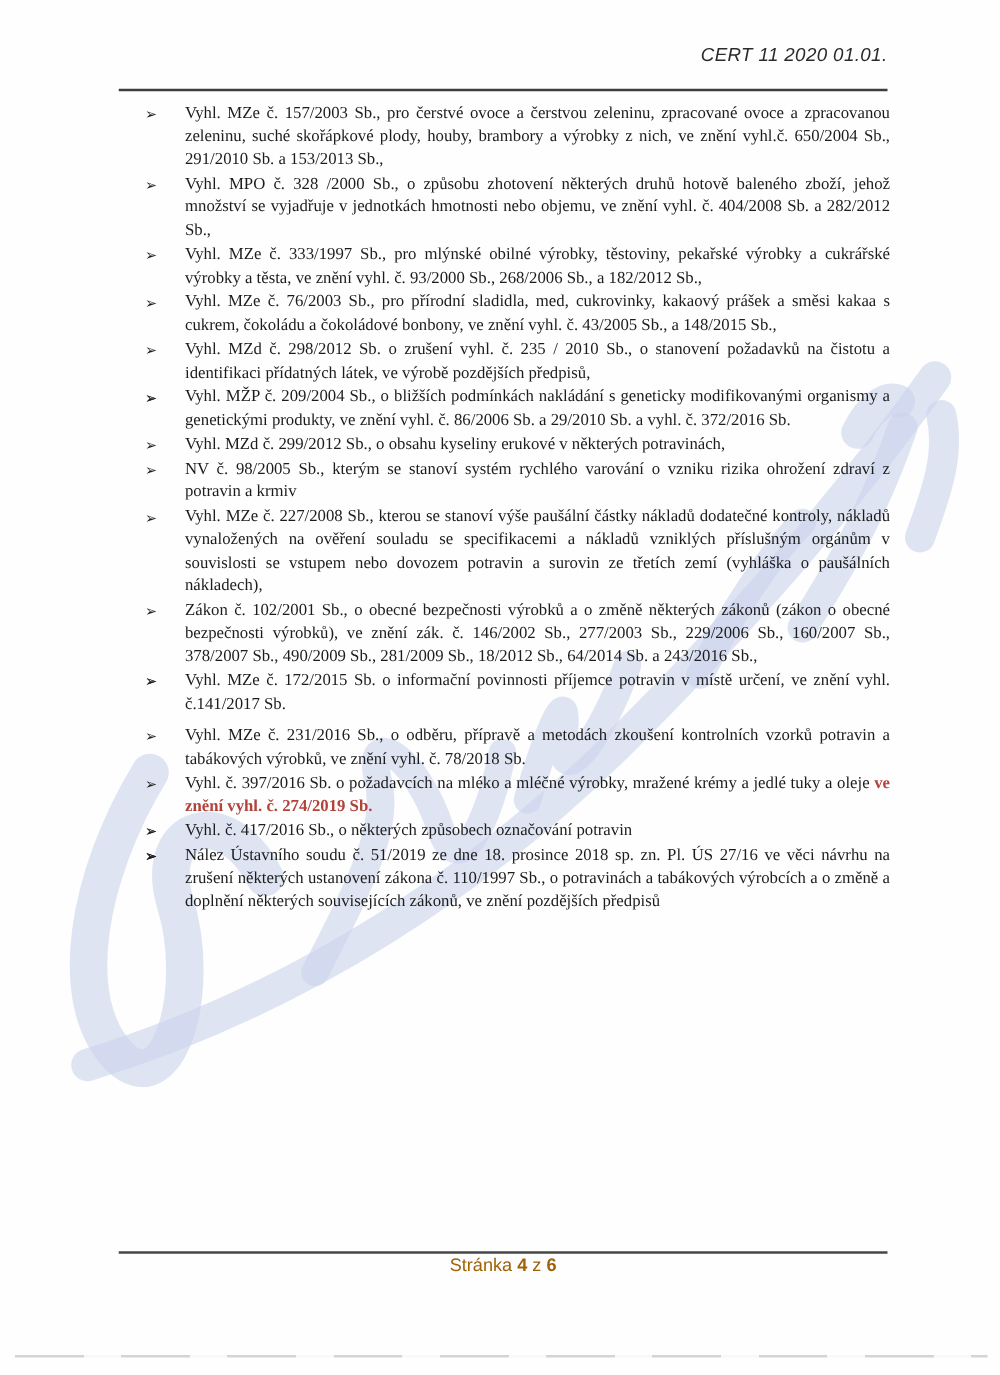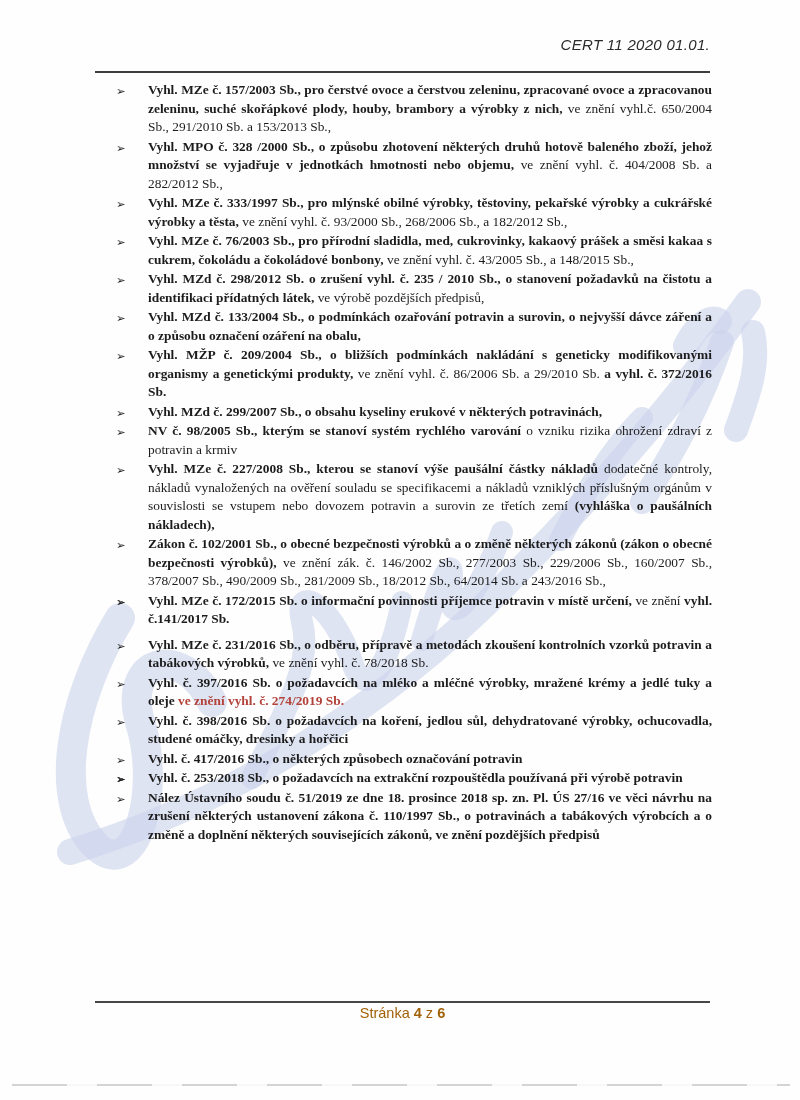--- a/index.html
+++ b/index.html
@@ -34,21 +34,21 @@
     font-size:13.4px; line-height:18.5px;
     margin-bottom:1px;
     color:#1c1c1c;
   }
   .law-item.gap { margin-top:7px; }
   .bullet {
     position:absolute; left:21px; top:1px;
     font-family:"DejaVu Sans", sans-serif;
     font-size:11.5px; color:#222; font-weight:normal;
   }
-  .seg-b  { font-weight:bold; }
+  .seg-b  { font-weight:normal; }
   .seg-n  { font-weight:normal; }
   .seg-rb { font-weight:bold; color:#b2423a; }
 
   .footrule {
     position:absolute; left:95px; top:1001px; width:615px; height:0;
     border-top:2px solid #474747;
   }
   .footer {
     position:absolute; left:95px; top:1005px; width:615px;
     text-align:center;
@@ -89,35 +89,35 @@
     </div>
 
     <div class="toprule"></div>
 
     <ul class="lawlist" id="lawlist">
         <li class="law-item"><span class="bullet">➢</span><span><span class="seg-b">Vyhl. MZe č. 157/2003 Sb., pro čerstvé ovoce a čerstvou zeleninu, zpracované ovoce a zpracovanou zeleninu, suché skořápkové plody, houby, brambory a výrobky z nich, </span><span class="seg-n">ve znění vyhl.č. 650/2004 Sb., 291/2010 Sb. a 153/2013 Sb.,</span></span></li>
         <li class="law-item"><span class="bullet">➢</span><span><span class="seg-b">Vyhl. MPO č. 328 /2000 Sb., o způsobu zhotovení některých druhů hotově baleného zboží, jehož množství se vyjadřuje v jednotkách hmotnosti nebo objemu, </span><span class="seg-n">ve znění vyhl. č. 404/2008 Sb. a 282/2012 Sb.,</span></span></li>
         <li class="law-item"><span class="bullet">➢</span><span><span class="seg-b">Vyhl. MZe č. 333/1997 Sb., pro mlýnské obilné výrobky, těstoviny, pekařské výrobky a cukrářské výrobky a těsta, </span><span class="seg-n">ve znění vyhl. č. 93/2000 Sb., 268/2006 Sb., a 182/2012 Sb.,</span></span></li>
         <li class="law-item"><span class="bullet">➢</span><span><span class="seg-b">Vyhl. MZe č. 76/2003 Sb., pro přírodní sladidla, med, cukrovinky, kakaový prášek a směsi kakaa s cukrem, čokoládu a čokoládové bonbony, </span><span class="seg-n">ve znění vyhl. č. 43/2005 Sb., a 148/2015 Sb.,</span></span></li>
         <li class="law-item"><span class="bullet">➢</span><span><span class="seg-b">Vyhl. MZd č. 298/2012 Sb. o zrušení vyhl. č. 235 / 2010 Sb., o stanovení požadavků na čistotu a identifikaci přídatných látek, </span><span class="seg-n">ve výrobě pozdějších předpisů,</span></span></li>
-        <li class="law-item"><span class="bullet">➢</span><span><span class="seg-b">Vyhl. MZd č. 133/2004 Sb., o podmínkách ozařování potravin a surovin, o nejvyšší dávce záření a o způsobu označení ozáření na obalu,</span></span></li>
+        <li class="law-item"><span class="bullet">➢</span></li>
         <li class="law-item"><span class="bullet">➢</span><span><span class="seg-b">Vyhl. MŽP č. 209/2004 Sb., o bližších podmínkách nakládání s geneticky modifikovanými organismy a genetickými produkty, </span><span class="seg-n">ve znění vyhl. č. 86/2006 Sb. a 29/2010 Sb. </span><span class="seg-b">a vyhl. č. 372/2016 Sb.</span></span></li>
-        <li class="law-item"><span class="bullet">➢</span><span><span class="seg-b">Vyhl. MZd č. 299/2007 Sb., o obsahu kyseliny erukové v některých potravinách,</span></span></li>
+        <li class="law-item"><span class="bullet">➢</span><span><span class="seg-b">Vyhl. MZd č. 299/2012 Sb., o obsahu kyseliny erukové v některých potravinách,</span></span></li>
         <li class="law-item"><span class="bullet">➢</span><span><span class="seg-b">NV č. 98/2005 Sb., kterým se stanoví systém rychlého varování </span><span class="seg-n">o vzniku rizika ohrožení zdraví z potravin a krmiv</span></span></li>
         <li class="law-item"><span class="bullet">➢</span><span><span class="seg-b">Vyhl. MZe č. 227/2008 Sb., kterou se stanoví výše paušální částky nákladů </span><span class="seg-n">dodatečné kontroly, nákladů vynaložených na ověření souladu se specifikacemi a nákladů vzniklých příslušným orgánům v souvislosti se vstupem nebo dovozem potravin a surovin ze třetích zemí </span><span class="seg-b">(vyhláška o paušálních nákladech),</span></span></li>
         <li class="law-item"><span class="bullet">➢</span><span><span class="seg-b">Zákon č. 102/2001 Sb., o obecné bezpečnosti výrobků a o změně některých zákonů (zákon o obecné bezpečnosti výrobků), </span><span class="seg-n">ve znění zák. č. 146/2002 Sb., 277/2003 Sb., 229/2006 Sb., 160/2007 Sb., 378/2007 Sb., 490/2009 Sb., 281/2009 Sb., 18/2012 Sb., 64/2014 Sb. a 243/2016 Sb.,</span></span></li>
         <li class="law-item"><span class="bullet">➢</span></li>
         <li class="law-item"><span class="bullet">➢</span><span><span class="seg-b">Vyhl. MZe č. 172/2015 Sb. o informační povinnosti příjemce potravin v místě určení, </span><span class="seg-n">ve znění </span><span class="seg-b">vyhl. č.141/2017 Sb.</span></span></li>
         <li class="law-item gap"><span class="bullet">➢</span><span><span class="seg-b">Vyhl. MZe č. 231/2016 Sb., o odběru, přípravě a metodách zkoušení kontrolních vzorků potravin a tabákových výrobků, </span><span class="seg-n">ve znění vyhl. č. 78/2018 Sb.</span></span></li>
         <li class="law-item"><span class="bullet">➢</span><span><span class="seg-b">Vyhl. č. 397/2016 Sb. o požadavcích na mléko a mléčné výrobky, mražené krémy a jedlé tuky a oleje </span><span class="seg-rb">ve znění vyhl. č. 274/2019 Sb.</span></span></li>
-        <li class="law-item"><span class="bullet">➢</span><span><span class="seg-b">Vyhl. č. 398/2016 Sb. o požadavcích na koření, jedlou sůl, dehydratované výrobky, ochucovadla, studené omáčky, dresinky a hořčici</span></span></li>
+        <li class="law-item"><span class="bullet">➢</span></li>
         <li class="law-item"><span class="bullet">➢</span><span><span class="seg-b">Vyhl. č. 417/2016 Sb., o některých způsobech označování potravin</span></span></li>
         <li class="law-item"><span class="bullet">➢</span></li>
         <li class="law-item"><span class="bullet">➢</span></li>
-        <li class="law-item"><span class="bullet">➢</span><span><span class="seg-b">Vyhl. č. 253/2018 Sb., o požadavcích na extrakční rozpouštědla používaná při výrobě potravin</span></span></li>
+        <li class="law-item"><span class="bullet">➢</span></li>
         <li class="law-item"><span class="bullet">➢</span><span><span class="seg-b">Nález Ústavního soudu č. 51/2019 ze dne 18. prosince 2018 sp. zn. Pl. ÚS 27/16 ve věci návrhu na zrušení některých ustanovení zákona č. 110/1997 Sb., o potravinách a tabákových výrobcích a o změně a doplnění některých souvisejících zákonů, ve znění pozdějších předpisů</span></span></li>
       </ul>
 
     <div class="footrule"></div>
 
     <div class="footer" id="footer"><span class="seg-n">Stránka </span><span class="seg-b">4</span><span class="seg-n"> z </span><span class="seg-b">6</span></div>
 
     <div class="scan-artifact"></div>
 
   </div>

